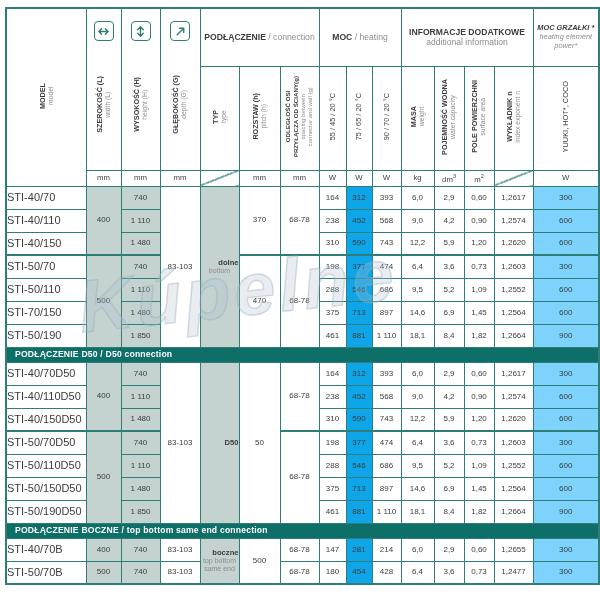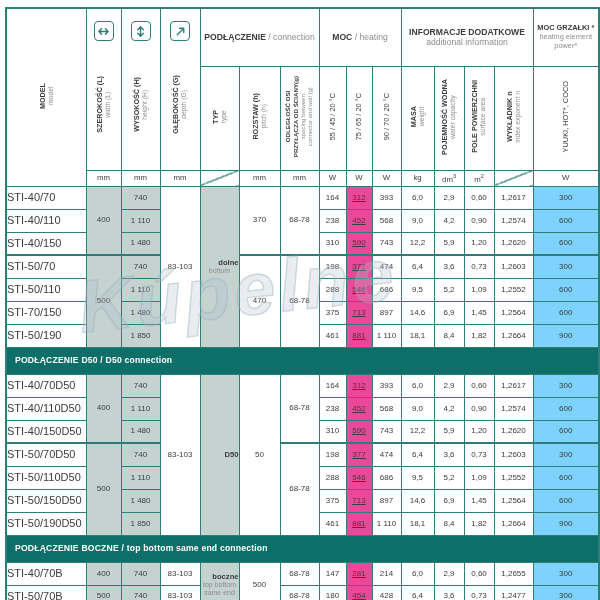--- a/index.html
+++ b/index.html
@@ -25,25 +25,25 @@
     font-size:8px;line-height:1.2;
     text-align:center;vertical-align:middle;
     color:#3c3c3c;background:#ffffff;
     overflow:hidden;
   }
   
   tr.h-a{height:58px;}
   tr.h-b{height:104px;}
   tr.h-c{height:16px;}
   tr.r{height:23px;}
-  tr.band{height:27px;}
+  tr.band{height:15px;}
   tr.sep td{border-top-width:2px;}
   
   .sh{background:#c4d3d0;}
-  .sh2{background:#ec4899;text-decoration:underline;}
+  .sh2{background:#0ea5e9;}
   .sh3{background:#7dd3fc;}
   
   td.model{text-align:left;font-size:11px;}
   
   tr.band td{
     background:#0e6f68;color:#ffffff;text-align:left;padding-left:8px;
     font-weight:bold;font-size:8.6px;letter-spacing:.2px;
   }
   
   .vt{
@@ -58,21 +58,21 @@
   .vt.small .pl{font-size:6.2px;}
   .vt.small .en{font-size:6px;}
   .vt.plain{font-size:7.4px;font-weight:normal;}
   
   th.grp{font-size:8.6px;vertical-align:middle;}
   th.grp .pl{font-weight:bold;}
   th.grp .en{color:#8d8d8d;font-weight:normal;}
   th.grp-inline .pl, th.grp-inline .en{display:inline;}
   th.grp-stack .pl, th.grp-stack .en{display:block;}
   th.grp-heater{font-size:7.4px;}
-  th.grp-heater .pl, th.grp-heater .en{display:block;}
+  th.grp-heater .pl, th.grp-heater .en{display:block;font-style:italic;}
   
   .dimwrap{height:158px;display:flex;flex-direction:column;align-items:center;}
   .icon-box{
     margin-top:11px;flex:0 0 auto;
     width:20px;height:20px;border:1.5px solid #2f7d77;border-radius:4px;
     display:flex;align-items:center;justify-content:center;background:#fff;
   }
   .icon-box svg{display:block;}
   .vt-holder{flex:1;display:flex;align-items:center;justify-content:center;}
   

